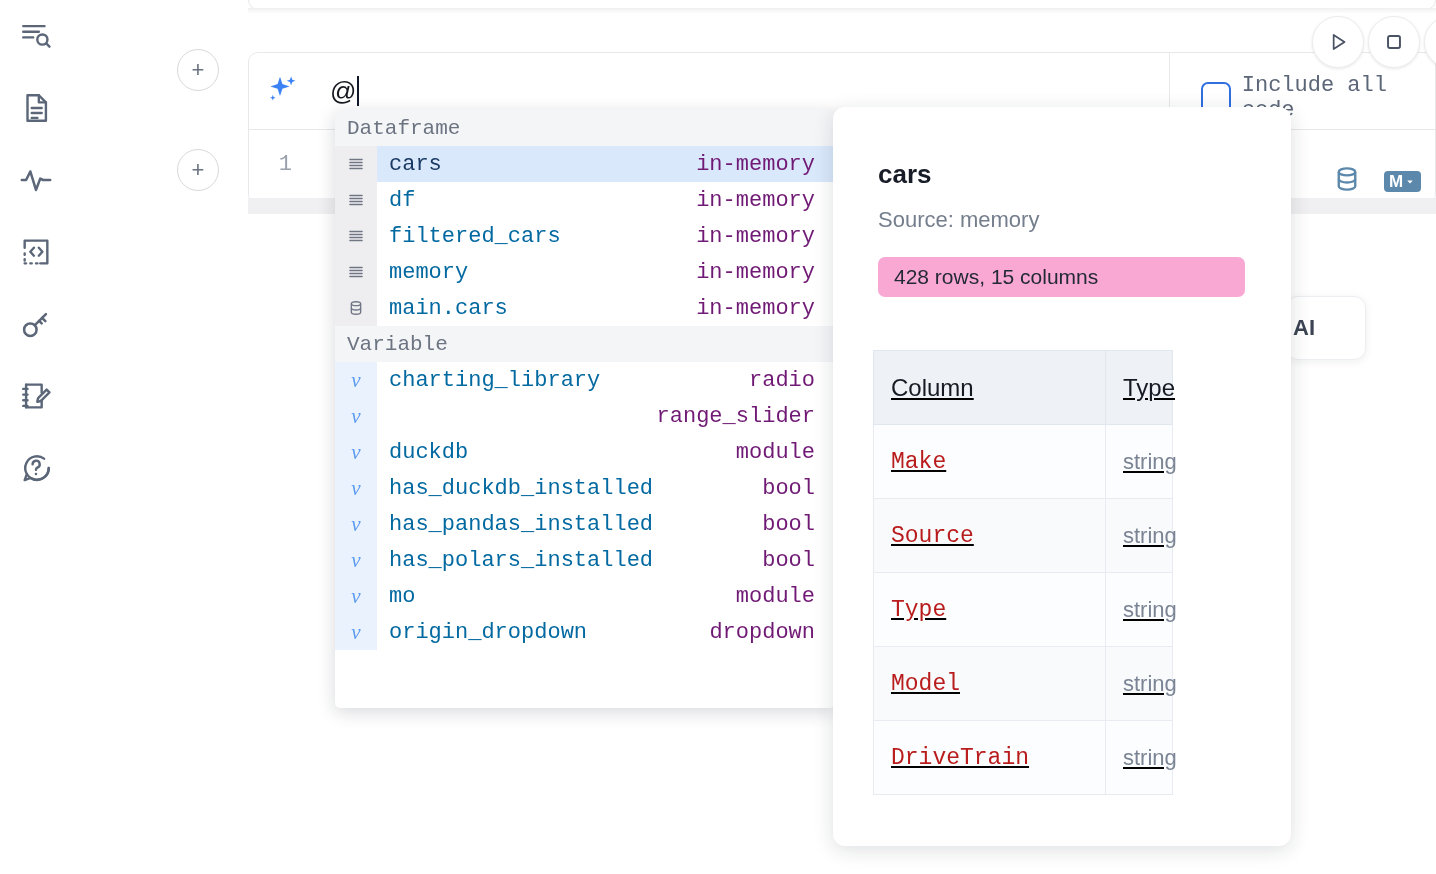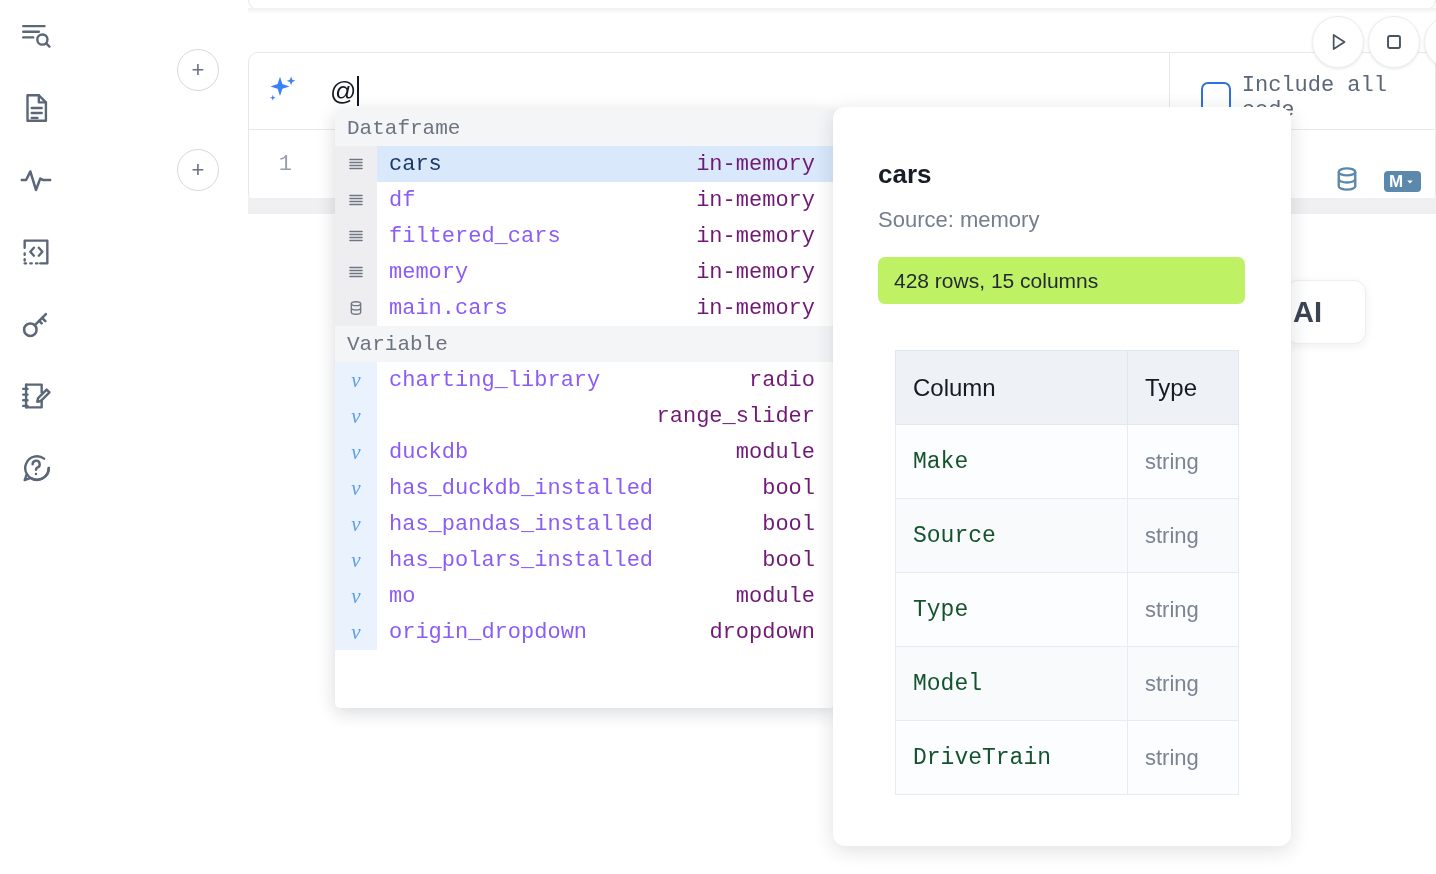--- a/index.html
+++ b/index.html
@@ -92,25 +92,25 @@
   .db-icon { color:#5b88ab; }
   .md-icon {
     background:#5b88ab; color:#fff; border-radius:4px;
     font-family:"Liberation Sans", sans-serif; font-weight:bold; font-size:17px;
     padding:2px 5px; letter-spacing:-.5px; line-height:1;
     display:flex; align-items:center;
   }
 
   
   .ai-ghost-btn {
-    position:absolute; left:1286px; top:280px; width:80px; height:64px;
+    position:absolute; left:1286px; top:296px; width:80px; height:64px;
     background:#fff; border:1px solid #eceef1; border-radius:12px;
     box-shadow:0 2px 8px rgba(20,25,40,.07);
     display:flex; align-items:center; padding-left:6px;
-    font-size:29px; font-weight:600; color:#3c4454;
+    font-size:22px; font-weight:600; color:#3c4454;
     overflow:hidden;
   }
 
   
   .ac {
     position:absolute; left:335px; top:110px; width:500px; height:598px;
     background:#fff; border-radius:5px;
     box-shadow:0 4px 18px rgba(20,25,40,.17);
     overflow:hidden;
   }
@@ -126,21 +126,21 @@
     background:#fff;
   }
   .ac-item.selected { background:#d9e8fb; }
   .ac-icon {
     width:42px; height:36px; flex:0 0 42px;
     display:flex; align-items:center; justify-content:center;
     background:#eeeef0; color:#6f7784;
   }
   .ac-item.var .ac-icon { background:#eaf2fd; color:#5b9bf0; font-style:italic;
     font-family:"Liberation Serif", serif; font-size:21px; }
-  .ac-name { margin-left:12px; color:#8b5cf6; white-space:nowrap; }
+  .ac-name { margin-left:12px; color:#0369a1; white-space:nowrap; }
   .ac-item.selected .ac-name { color:#1b3a63; }
   .ac-type {
     position:absolute; right:20px; color:#701a75; white-space:nowrap;
   }
 
   
   .detail {
     position:absolute; left:833px; top:107px; width:458px; height:739px;
     background:#fff; border-radius:12px;
     box-shadow:0 4px 20px rgba(20,25,40,.14);
@@ -148,41 +148,41 @@
   }
   .detail-title {
     position:absolute; left:45px; top:52px;
     font-size:26px; font-weight:bold; color:#171c26;
   }
   .detail-source {
     position:absolute; left:45px; top:100px;
     font-size:22px; color:#757e8d;
   }
   .detail-chip {
-    position:absolute; left:45px; top:150px; width:367px; height:47px;
-    background:#bef264; border-radius:7px;
+    position:absolute; left:45px; top:150px; width:367px; height:40px;
+    background:#f9a8d4; border-radius:7px;
     display:flex; align-items:center; padding-left:16px;
     font-size:21px; color:#242a35;
   }
   .detail-table {
-    position:absolute; left:62px; top:243px; width:344px;
-    border-collapse:collapse; table-layout:fixed;
+    position:absolute; left:40px; top:243px; width:300px;
+    border-collapse:collapse; table-layout:fixed;text-decoration:underline;
   }
   .detail-table th {
     height:74px; text-align:left; padding-left:17px;
     background:#eef2f7; border:1px solid #e1e7ef;
     font-size:24px; font-weight:normal; color:#151a23;
   }
   .detail-table th:nth-child(1){ width:232px; }
   .detail-table td {
     height:74px; padding-left:17px; border:1px solid #e8ecf2;
     background:#fcfdfe;
   }
   .detail-table td.col-name {
-    font-family:"Liberation Mono", monospace; font-size:23px; color:#14532d;margin-left:27px;
+    font-family:"Liberation Mono", monospace; font-size:23px; color:#b91c1c;margin-left:27px;
   }
   .detail-table td.col-type { font-size:22px; color:#7b8494; }
   .detail-table tr:nth-child(even) td { background:#f8fafc; }
 </style>
 </head>
 <body>
 
 <div id="root">
 
   <div class="rail">

